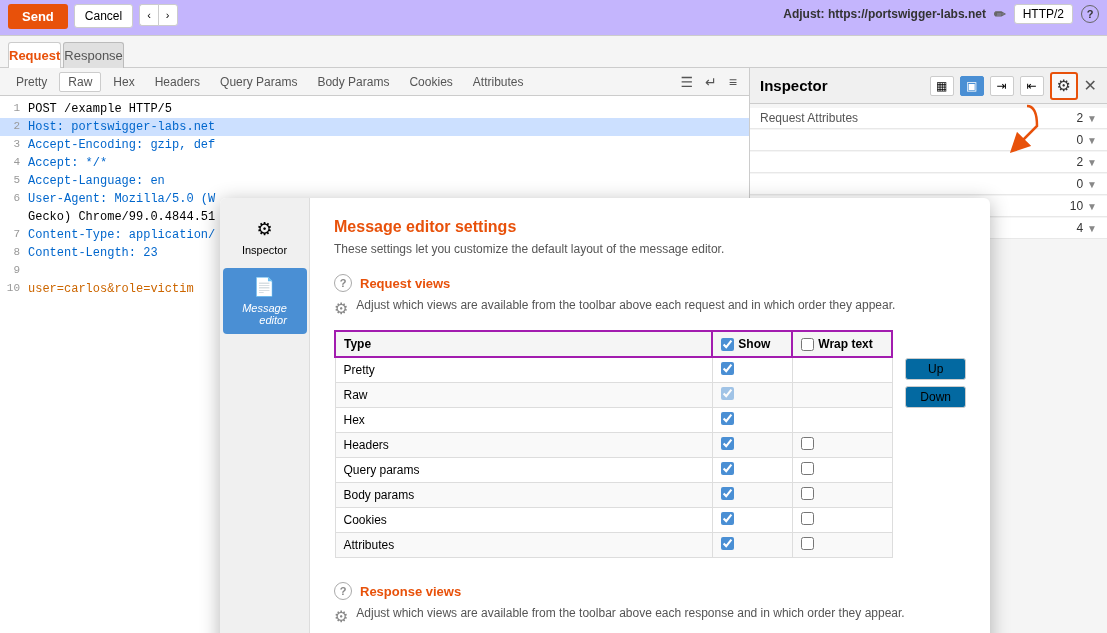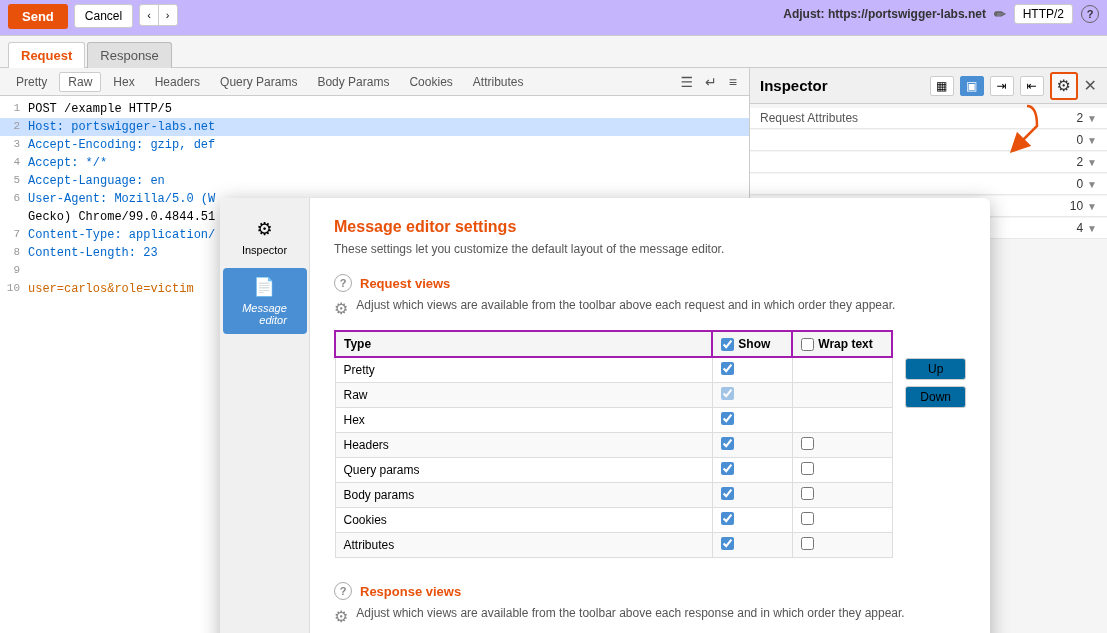--- a/index.html
+++ b/index.html
@@ -29,21 +29,21 @@
     .pencil-icon { color: #666; font-size: 14px; cursor: pointer; }
     .http2-badge { background: white; border: 1px solid #ccc; padding: 2px 8px; border-radius: 3px; font-size: 12px; cursor: pointer; }
     .help-icon { width: 18px; height: 18px; border-radius: 50%; border: 1px solid #666; display: flex; align-items: center; justify-content: center; font-size: 11px; cursor: pointer; }
 
     
     .req-res-tabs {
       display: flex; background: #f5f5f5; border-bottom: 1px solid #ccc;
       padding: 0 8px; height: 32px; align-items: flex-end;
     }
     .req-res-tab {
-      padding: 5px 12px; font-size: 13px; cursor: pointer; border: 1px solid transparent;
+      padding: 5px 0; font-size: 13px; cursor: pointer; border: 1px solid transparent;
       border-bottom: none; border-radius: 3px 3px 0 0; margin-right: 2px;
       background: transparent; position: relative; top: 1px;
     }
     .req-res-tab.active {
       background: white; border-color: #ccc; color: #e8510a; font-weight: 600;
     }
     .req-res-tab.inactive { color: #555; background: #e0e0e0; border-color: #bbb; }
 
     
     .main-content { display: flex; height: calc(633px - 36px - 32px); }

